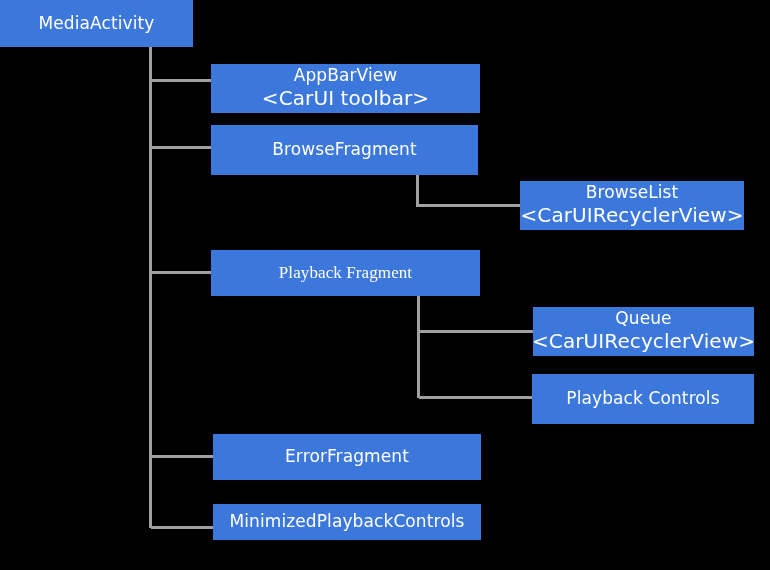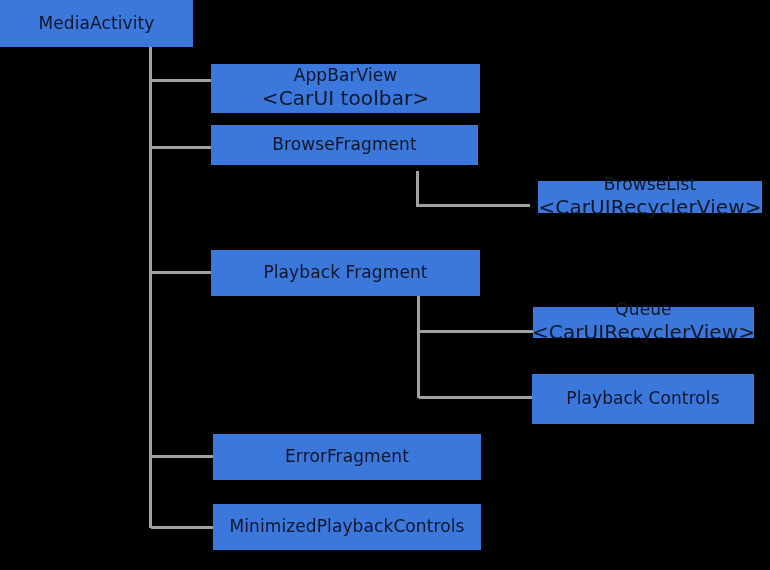--- a/index.html
+++ b/index.html
@@ -22,21 +22,21 @@
   #connector-layer {
     position: absolute;
     left: 0;
     top: 0;
     width: 770px;
     height: 570px;
   }
   .node {
     position: absolute;
     background: #3c77db;
-    color: #0f172a;
+    color: #ffffff;
     display: flex;
     flex-direction: column;
     align-items: center;
     justify-content: center;
     text-align: center;
     line-height: 1.12;
     box-sizing: border-box;
     z-index: 2;
   }
   .node .title {
@@ -50,27 +50,27 @@
     white-space: nowrap;
     margin-top: 2px;
   }
   .node.two-line .title {
     margin-top: -1px;
   }
 
   
   #node-mediaactivity   { left: 0px;   top: 0px;   width: 193px; height: 47px; }
   #node-appbarview      { left: 211px; top: 64px;  width: 269px; height: 49px; }
-  #node-browsefragment  { left: 211px; top: 125px; width: 267px; height: 40px; }
-  #node-browselist      { left: 538px; top: 181px; width: 224px; height: 32px; }
-  #node-playbackfragment{ left: 211px; top: 250px; width: 269px; height: 46px; }
-  #node-queue           { left: 533px; top: 307px; width: 221px; height: 31px; }
+  #node-browsefragment  { left: 211px; top: 125px; width: 267px; height: 50px; }
+  #node-browselist      { left: 520px; top: 181px; width: 224px; height: 49px; }
+  #node-playbackfragment{ left: 211px; top: 250px; width: 269px; height: 46px; font-family: Liberation Serif, serif; }
+  #node-queue           { left: 533px; top: 307px; width: 221px; height: 49px; }
   #node-playbackcontrols{ left: 532px; top: 374px; width: 222px; height: 50px; }
   #node-errorfragment   { left: 213px; top: 434px; width: 268px; height: 46px; }
-  #node-minimizedplaybackcontrols { left: 213px; top: 504px; width: 268px; height: 46px; }
+  #node-minimizedplaybackcontrols { left: 213px; top: 504px; width: 268px; height: 36px; }
 </style>
 </head>
 <body>
 
 <div id="diagram-root">
 
   <svg id="connector-layer" viewBox="0 0 770 570" width="770" height="570" xmlns="http://www.w3.org/2000/svg">
     <g stroke="#a0a0a0" stroke-width="3" fill="none" shape-rendering="crispEdges">
 
       <path d="M150.5,47 L150.5,527.5"></path>

